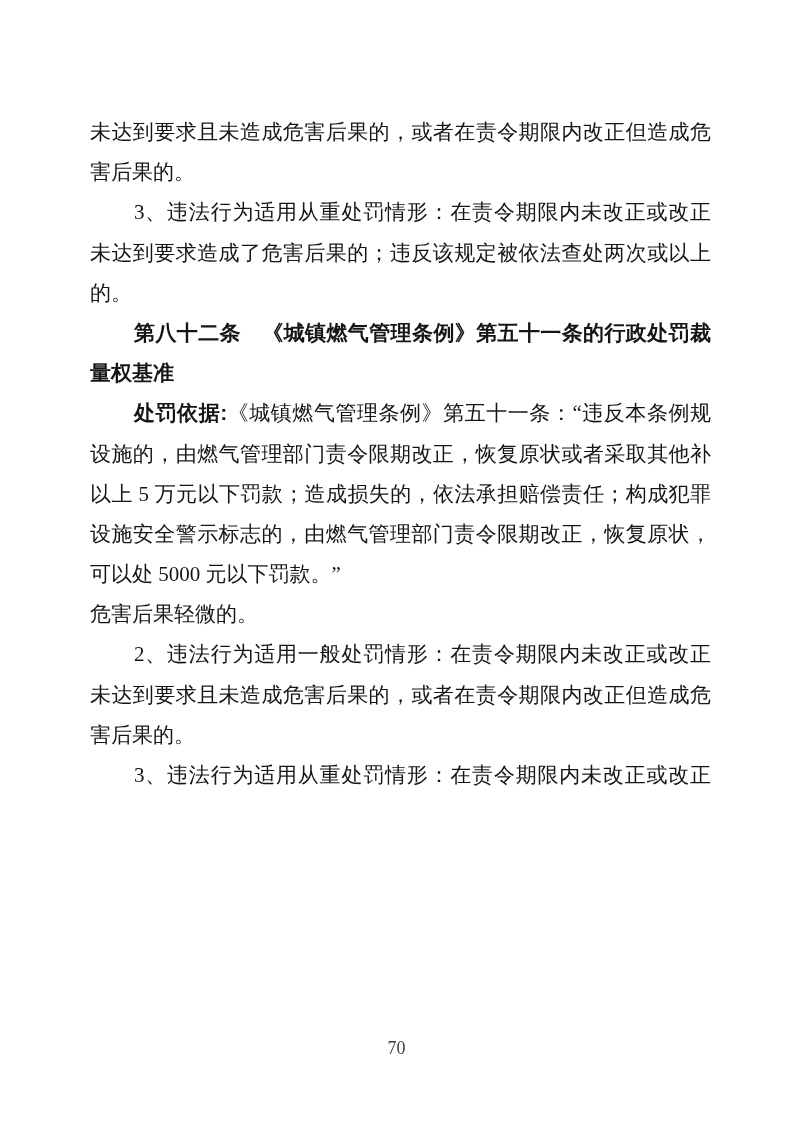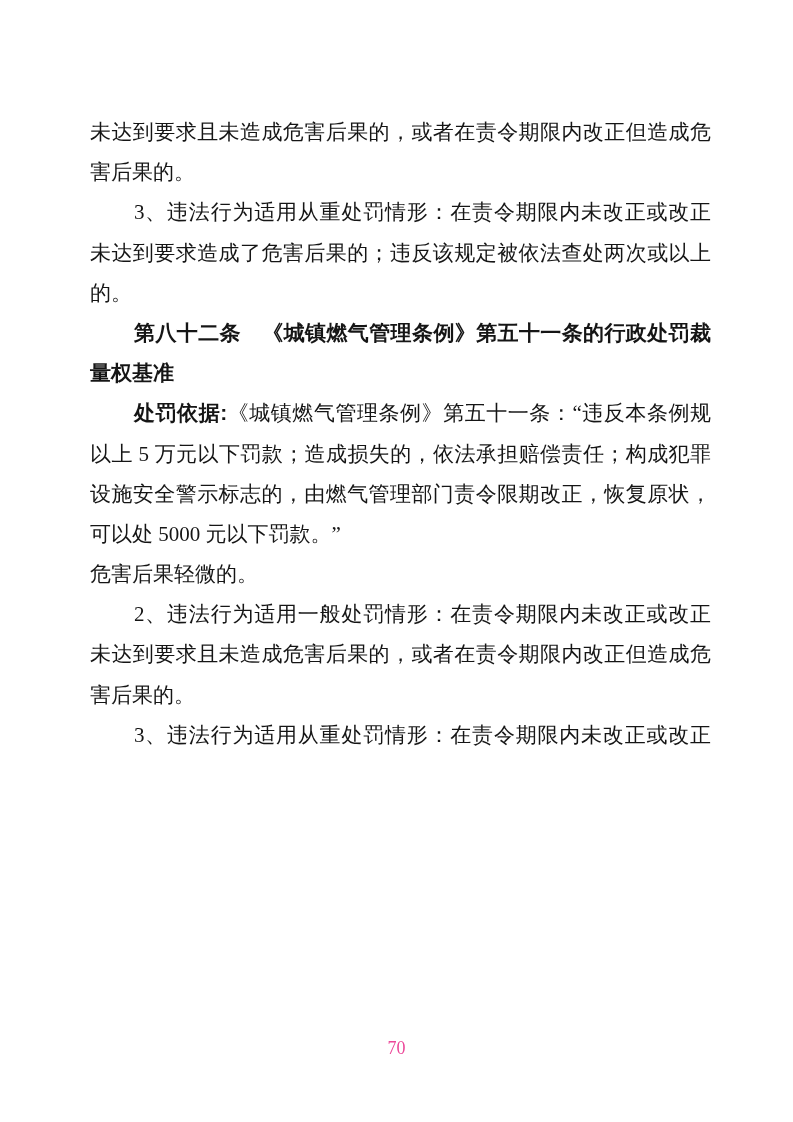--- a/index.html
+++ b/index.html
@@ -50,41 +50,42 @@
   }
   #page-number {
     position: absolute;
     left: 0;
     top: 1038px;
     width: 100%;
     text-align: center;
     font-size: 18px;
     line-height: 20px;
     font-family: "Liberation Serif", "DejaVu Serif", serif;
-    color: #ec4899;
+    color: #404040;
   }
 </style>
 </head>
 <body>
 
 <div id="page">
 
   <div id="text-block">
 
     <div class="line fill">未达到要求且未造成危害后果的，或者在责令期限内改正但造成危</div>
     <div class="line">害后果的。</div>
 
     <div class="line fill indent">3、违法行为适用从重处罚情形：在责令期限内未改正或改正</div>
     <div class="line fill">未达到要求造成了危害后果的；违反该规定被依法查处两次或以上</div>
     <div class="line">的。</div>
 
     <div class="line fill indent hei">第八十二条　《城镇燃气管理条例》第五十一条的行政处罚裁</div>
     <div class="line hei">量权基准</div>
 
     <div class="line fill indent"><span class="hei-inline">处罚依据:</span><span>《城镇燃气管理条例》第五十一条：“违反本条例规</span></div>
+    <div class="line fill">设施的，由燃气管理部门责令限期改正，恢复原状或者采取其他补</div>
     <div class="line fill">以上 5 万元以下罚款；造成损失的，依法承担赔偿责任；构成犯罪</div>
 
     <div class="line fill">设施安全警示标志的，由燃气管理部门责令限期改正，恢复原状，</div>
     <div class="line">可以处 5000 元以下罚款。”</div>
 
 
     <div class="line">危害后果轻微的。</div>
 
     <div class="line fill indent">2、违法行为适用一般处罚情形：在责令期限内未改正或改正</div>
     <div class="line fill">未达到要求且未造成危害后果的，或者在责令期限内改正但造成危</div>

